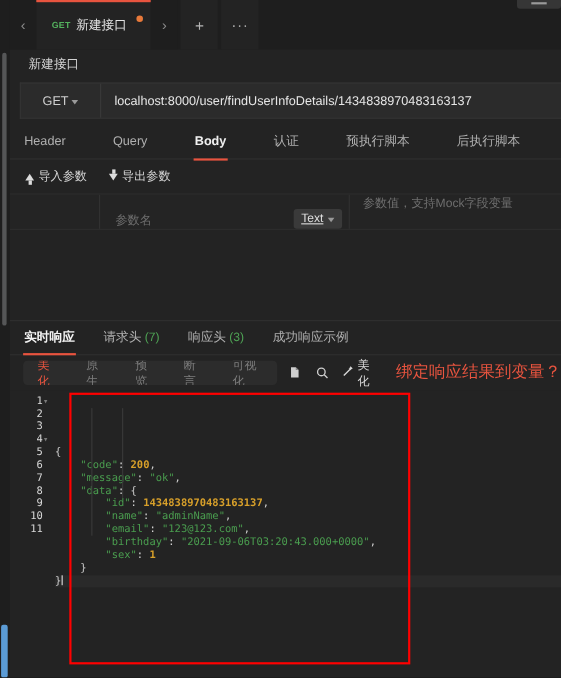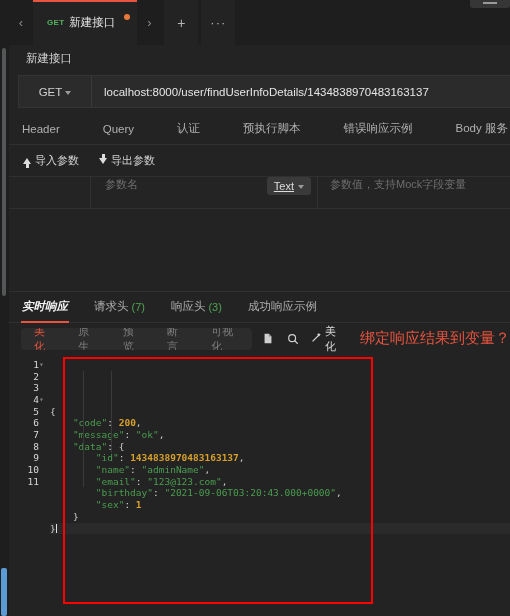--- a/index.html
+++ b/index.html
@@ -229,21 +229,21 @@
     border-bottom: 1px solid #303030;
     background: #242424;
     flex: 0 0 auto;
   }
   .param-gutter {
     width: 82px;
     border-right: 1px solid #313131;
   }
   .param-name {
     flex: 1;
-    display: flex; align-items: flex-start;
+    display: flex; align-items: flex-end;
     justify-content: space-between;
     padding: 0 6px 0 14px;
     border-right: 1px solid #313131;
     cursor: text;
   }
   .param-name-ph { font-size: 11px; color: #6e6e6e; }
   .type-chip {
     display: flex; align-items: center; gap: 4px;
     background: #3a3a3a;
     border-radius: 3px;
@@ -281,21 +281,21 @@
   .resp-tab {
     position: relative;
     height: 31px;
     display: flex; align-items: center; gap: 3px;
     padding: 0 13px;
     font-size: 11.5px;
     color: #b0b0b0;
     cursor: pointer;
     white-space: nowrap;
   }
-  .resp-tab.active { color: #f2f2f2; font-weight: bold; font-style: italic; }
+  .resp-tab.active { color: #f2f2f2; font-weight: bold; }
   .resp-tab.active::after {
     content: "";
     position: absolute;
     left: 12px; right: 12px; bottom: -1px;
     height: 2px; background: #e8543f;
   }
   .count { color: #4fa455; font-size: 11px; }
 
   .resp-toolbar {
     margin-left: 9px;
@@ -445,28 +445,31 @@
     <div class="url-text">localhost:8000/user/findUserInfoDetails/1434838970483163137</div>
   </div>
 
   <div class="req-tabs">
     <div class="req-tab">
         <span>Header</span>
       </div>
     <div class="req-tab">
         <span>Query</span>
       </div>
+    <div class="req-tab active">
+        <span>Body</span>
+      </div>
     <div class="req-tab">
         <span>认证</span>
       </div>
     <div class="req-tab">
         <span>预执行脚本</span>
       </div>
     <div class="req-tab">
-        <span>错误响应示例</span>
+        <span>后执行脚本</span>
       </div>
     <div class="req-tab">
         <span>Body 服务</span>
       </div>
   </div>
 
   <div class="ie-row">
     <div class="ie-btn">
       <span class="arrow-up"></span>
       <span>导入参数</span>

